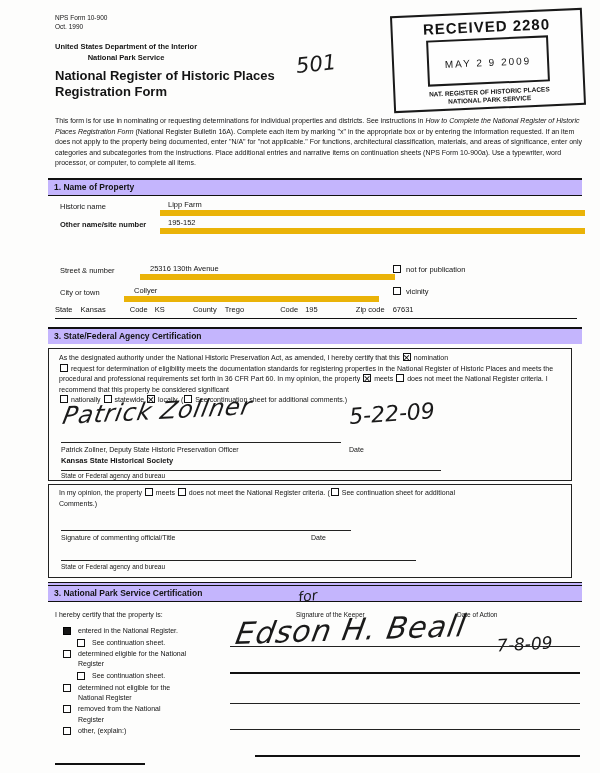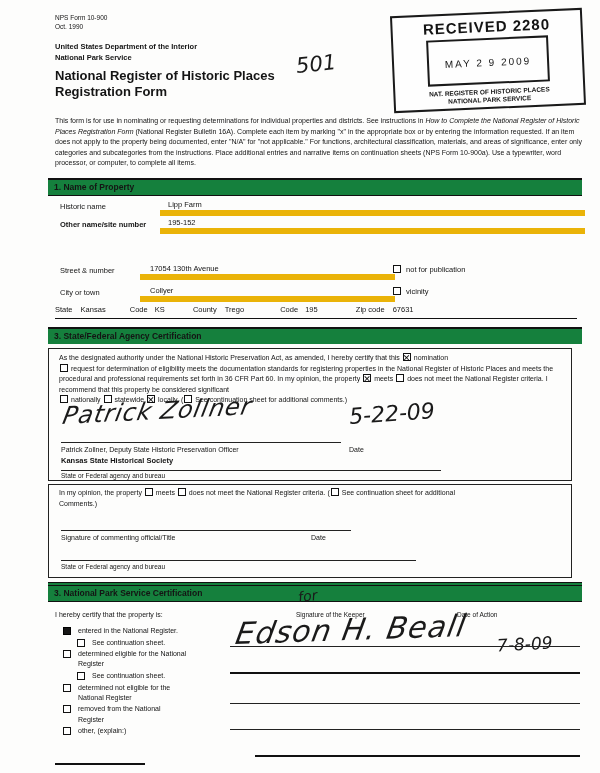--- a/index.html
+++ b/index.html
@@ -9,21 +9,21 @@
     box-shadow:0 0 4px rgba(0,0,0,.3);
   }
   .abs{position:absolute;}
   .tiny{font-size:6.5px;line-height:1.35;}
   .small{font-size:7px;line-height:1.5;}
   .b{font-weight:bold;}
   .it{font-style:italic;}
   .sec-header{
     font-size:8.5px;font-weight:bold;
     border-top:2.5px solid #111;border-bottom:1.8px solid #111;
-    padding:2px 6px 3px 6px;background:#15803d;
+    padding:2px 6px 3px 6px;background:#c4b5fd;
   }
   .sec-header.dbl{border-top:4px double #111;}
   .uline{border-bottom:6px solid #eab308;}
   .hline{border-top:1px solid #222;height:0;}
   .hline.thick{border-top:2px solid #111;}
   .cb{
     display:inline-block;width:8px;height:8px;border:1px solid #111;
     vertical-align:-1px;margin:0 3px 0 1px;position:relative;background:#fff;
     box-sizing:border-box;flex:0 0 auto;
   }
@@ -52,21 +52,21 @@
 </style>
 </head>
 <body>
 
 <div class="page">
 
   <div class="abs tiny" style="left:55px;top:14px;">
     <div>NPS Form 10-900</div>
     <div>Oct. 1990</div>
   </div>
-  <div class="abs b" style="left:55px;top:42px;font-size:7.5px;line-height:1.4;">
+  <div class="abs b" style="left:55px;top:42px;font-size:7.5px;line-height:1.4;text-align:center;">
     <div>United States Department of the Interior</div>
     <div>National Park Service</div>
   </div>
   <div class="abs b" style="left:55px;top:68px;font-size:13px;line-height:1.25;">
     <div>National Register of Historic Places</div>
     <div>Registration Form</div>
   </div>
   <div class="abs hand" style="left:296px;top:52px;font-size:21px;transform:rotate(-6deg);">501</div>
 
   <div class="abs stamp" style="left:392px;top:12px;width:192px;">
@@ -89,29 +89,29 @@
     <span>Lipp Farm</span>
   </div>
   <div class="abs fieldrow" style="left:60px;top:220px;font-weight:bold;">Other name/site number</div>
   <div class="abs uline fieldrow" style="left:160px;top:214px;width:417px;padding:4px 0 1px 8px;">
     <span>195-152</span>
   </div>
 
 
   <div class="abs fieldrow" style="left:60px;top:266px;">Street &amp; number</div>
   <div class="abs uline fieldrow" style="left:140px;top:260px;width:245px;padding:4px 0 1px 10px;">
-    <span>17054 130th Avenue</span>
+    <span>25316 130th Avenue</span>
   </div>
   <div class="abs fieldrow" style="left:392px;top:265px;">
     <span class="cb"></span>
     <span>not for publication</span>
   </div>
 
   <div class="abs fieldrow" style="left:60px;top:288px;">City or town</div>
-  <div class="abs uline fieldrow" style="left:140px;top:282px;width:245px;padding:4px 0 1px 10px;">
+  <div class="abs uline fieldrow" style="left:124px;top:282px;width:245px;padding:4px 0 1px 10px;">
     <span>Collyer</span>
   </div>
   <div class="abs fieldrow" style="left:392px;top:287px;">
     <span class="cb"></span>
     <span>vicinity</span>
   </div>
 
   <div class="abs fieldrow" style="left:55px;top:305px;width:522px;border-bottom:1.5px solid #111;padding-bottom:4px;">
     <span>State</span>
     <span style="margin-left:6px;">Kansas</span>

